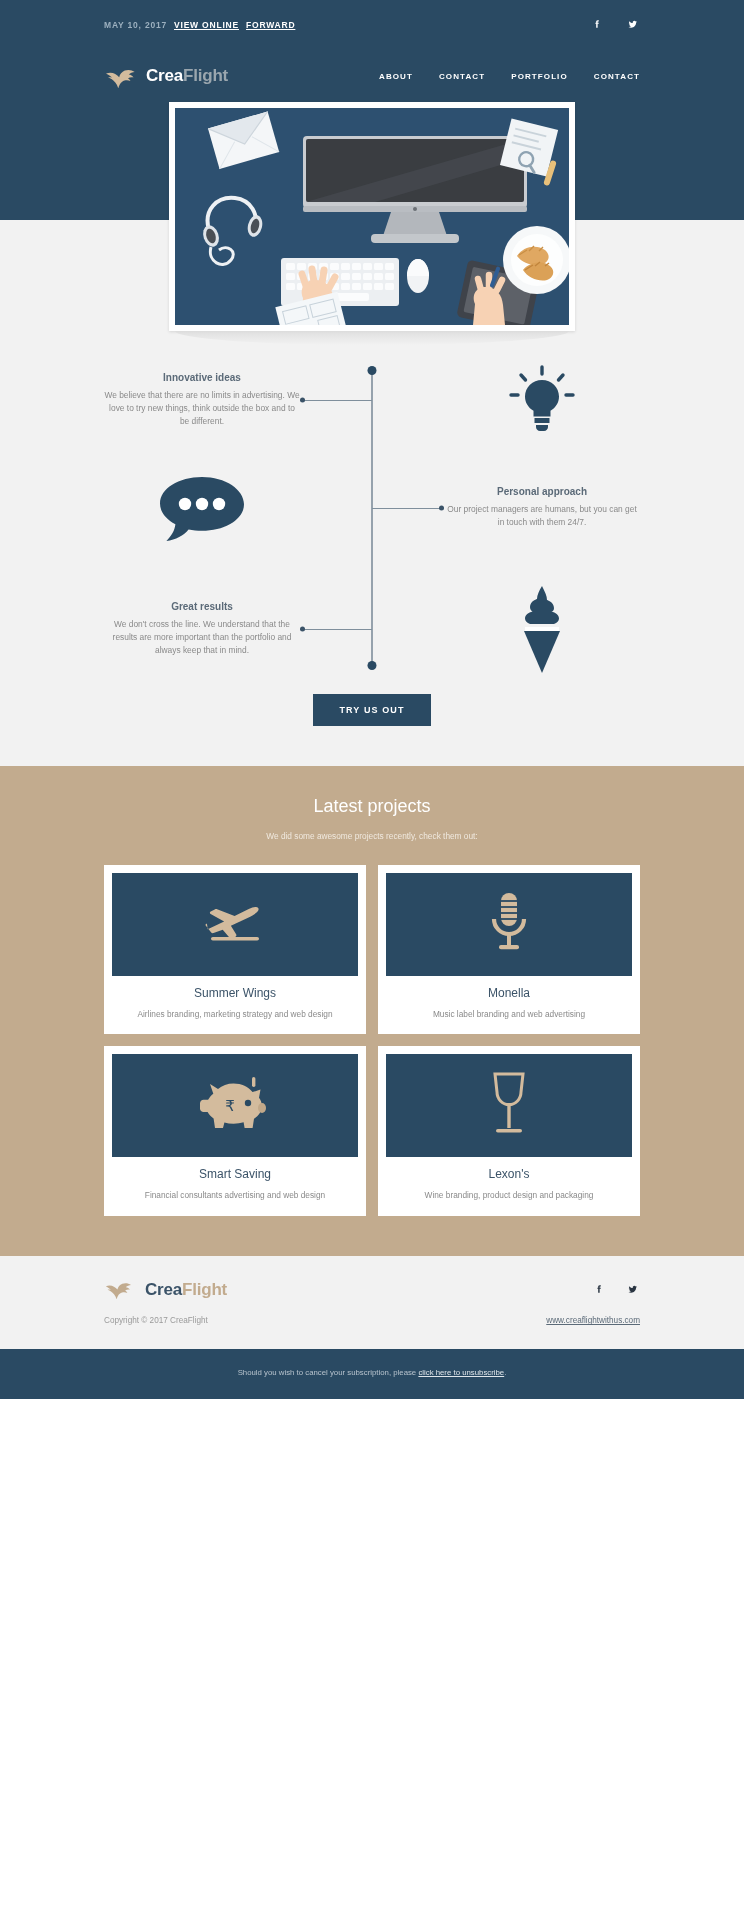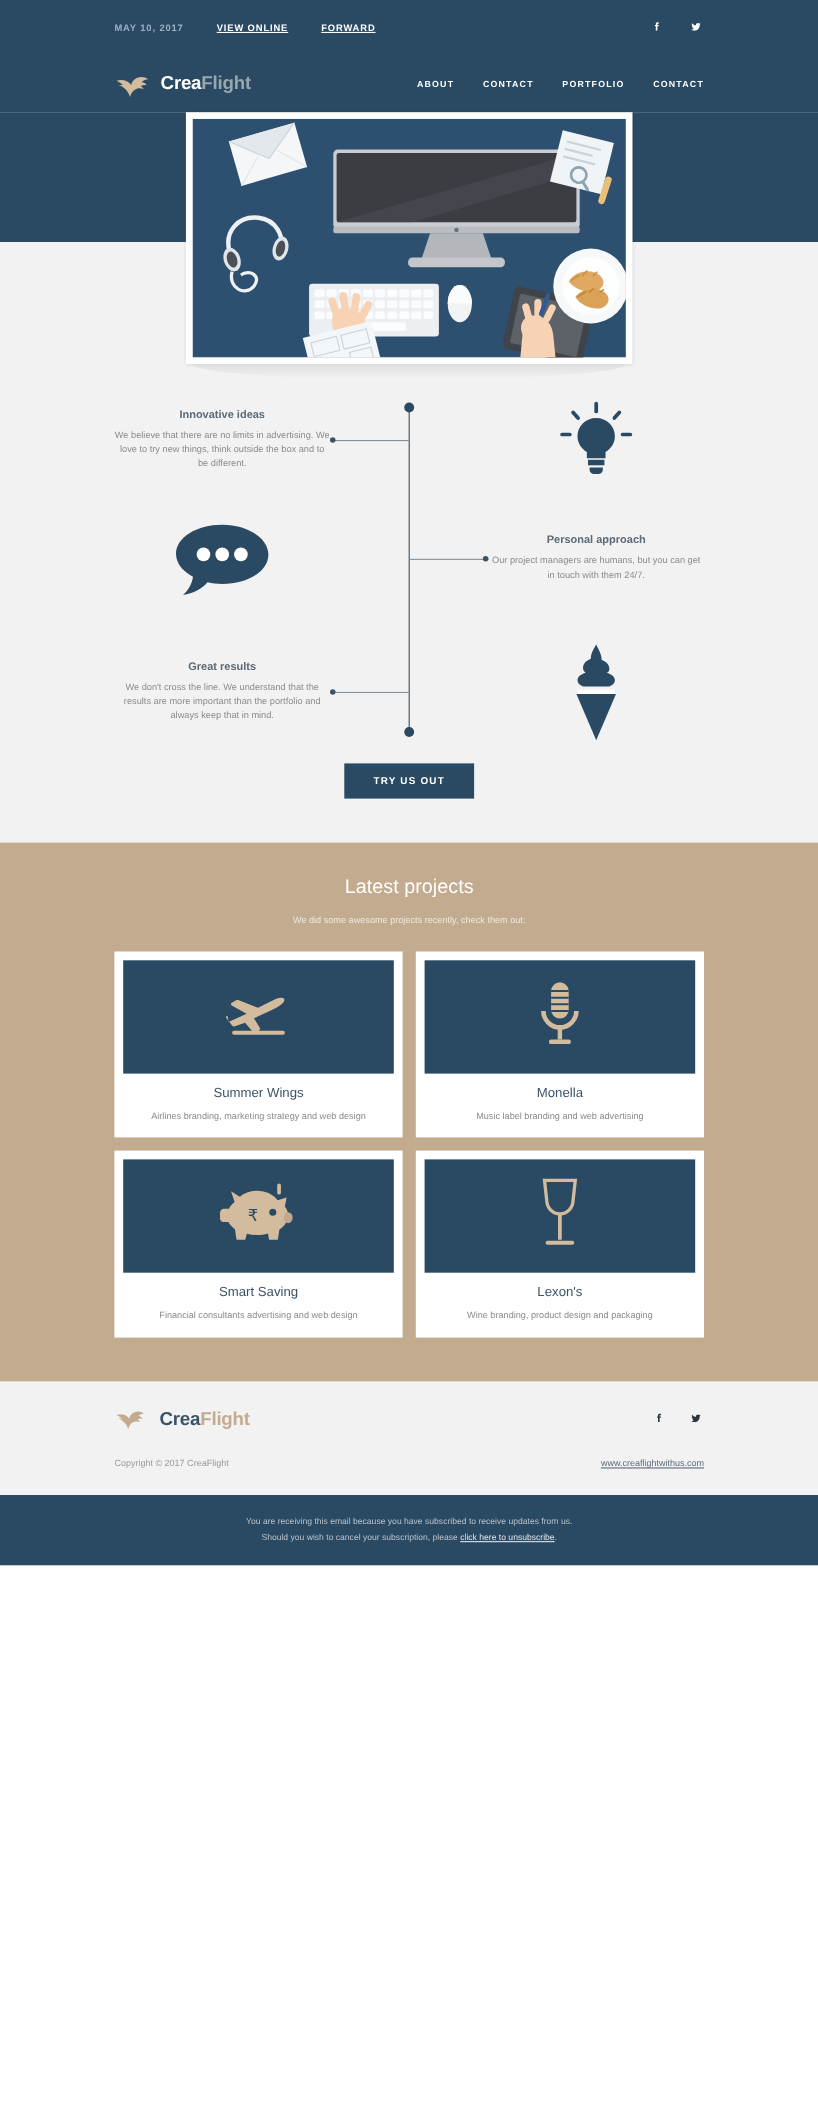--- a/index.html
+++ b/index.html
@@ -15,21 +15,21 @@
   .wrap { width: 744px; position: relative; }
 
   
   .topbar {
     background: #2a4a63;
     height: 50px;
     padding: 0 104px 0 104px;
     display: flex;
     align-items: center;
   }
-  .topbar-left { display: flex; align-items: center; gap: 30px; }
+  .topbar-left { display: flex; align-items: center; gap: 7px; }
   .tb-date {
     color: #9cb0bf; font-size: 8.5px; letter-spacing: .8px; font-weight: 700;
   }
   .tb-link {
     color: #ffffff; font-size: 8.5px; letter-spacing: .8px; font-weight: 700;
     text-decoration: underline; cursor: pointer;
   }
   .topbar-right { margin-left: auto; display: flex; align-items: center; gap: 22px; }
   .soc { width: 14px; height: 14px; display: block; }
   .soc svg { display: block; }
@@ -155,21 +155,21 @@
     margin-top: 8px; padding: 0 10px;
   }
 
   
   .footer { background: #f2f2f2; padding: 22px 104px 24px; position: relative; }
   .f-row { display: flex; align-items: center; }
   .f-logo { display: flex; align-items: center; gap: 7px; }
   .f-logo .logo-text .a { color: #3b5368; }
   .f-logo .logo-text .b { color: #c2ab8e; }
   .f-soc { margin-left: auto; display: flex; gap: 20px; }
-  .f-row2 { display: flex; align-items: center; margin-top: 24px; }
+  .f-row2 { display: flex; align-items: center; margin-top: 14px; }
   .copy { color: #9a9a9a; font-size: 8.2px; }
   .site {
     margin-left: auto; color: #5b6a78; font-size: 8.2px;
     text-decoration: underline; cursor: pointer;
   }
 
   .legal { background: #2a4a63; padding: 17px 80px 18px; text-align: center; }
   .legal p { color: #b7c3cd; font-size: 7.8px; line-height: 1.85; }
   .legal a { color: #dfe6eb; text-decoration: underline; cursor: pointer; }
 </style>
@@ -515,17 +515,16 @@
         </span>
       </div>
     </div>
     <div class="f-row2">
       <span class="copy">Copyright © 2017 CreaFlight</span>
       <span class="site">www.creaflightwithus.com</span>
     </div>
   </div>
 
   <div class="legal">
-    <p>You are receiving this email because you have subscribed to receive updates from us.</p>
     <p><span>Should you wish to cancel your subscription, please </span><a>click here to unsubscribe</a><span>.</span></p>
   </div>
 
 </div>
 
 </body></html>

